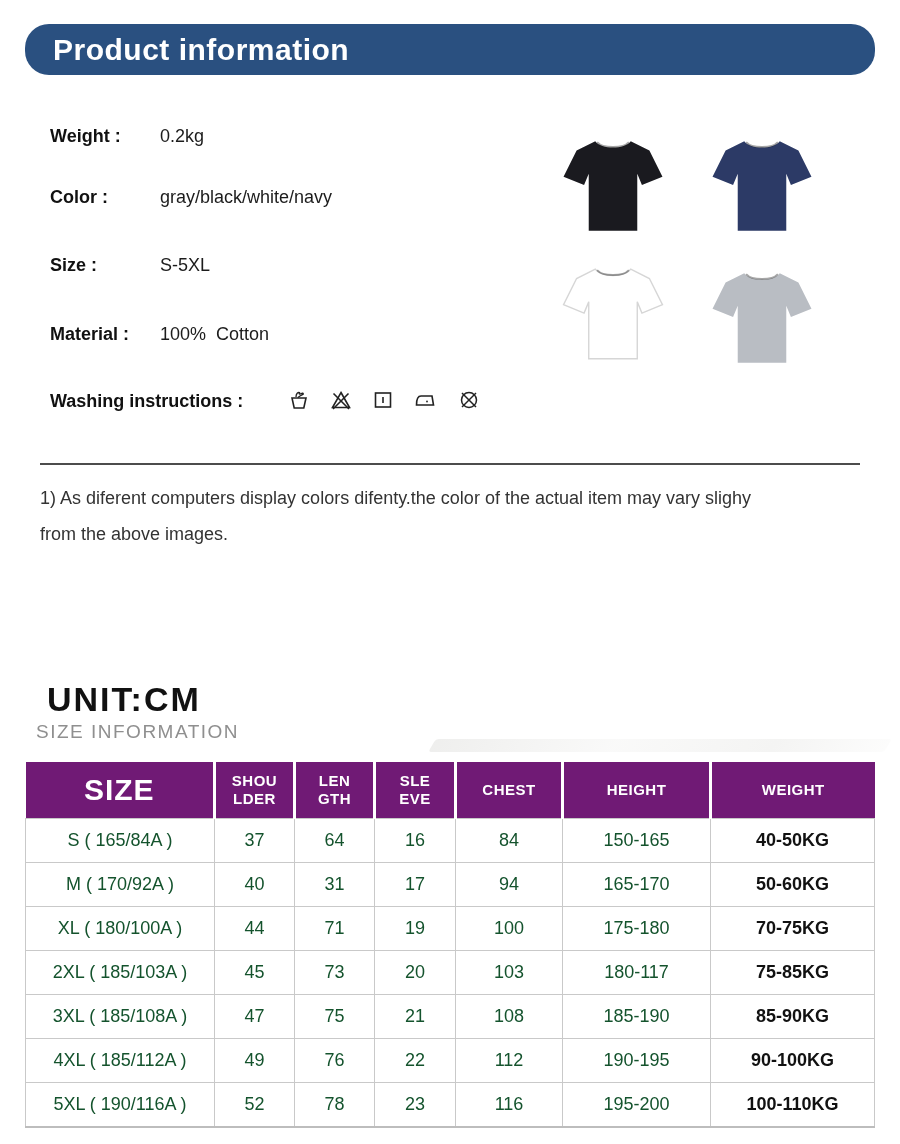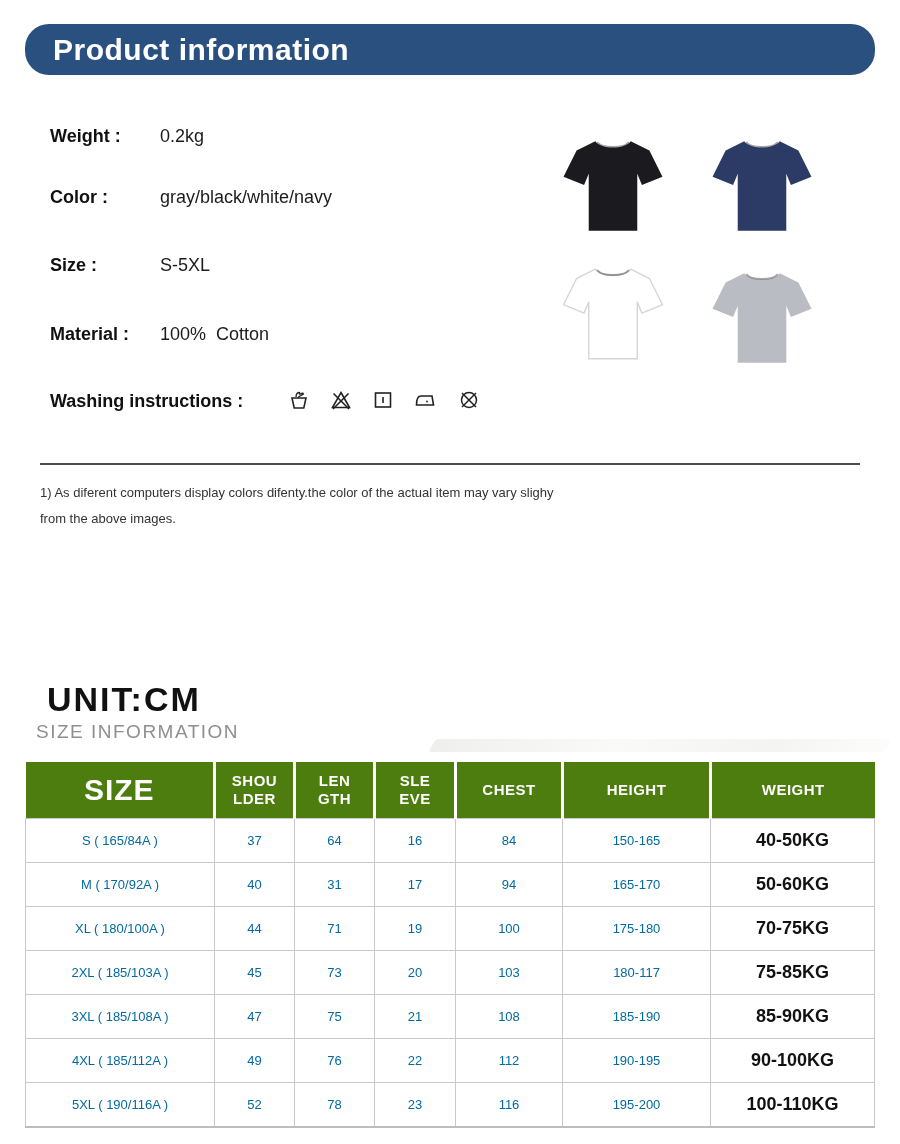--- a/index.html
+++ b/index.html
@@ -20,42 +20,42 @@
   .spec-row{position:absolute;left:0;top:0;width:560px;height:30px;}
   .spec-label{position:absolute;left:50px;font-size:18px;font-weight:bold;color:#111;white-space:pre;}
   .spec-value{position:absolute;left:160px;font-size:18px;color:#1c1c1c;white-space:pre;}
   .wash-icons{position:absolute;left:287px;top:-3px;display:flex;gap:18px;align-items:center;}
   .wash-icons svg{display:block;}
   
   .shirt{position:absolute;width:112px;height:112px;}
   
   .divider{position:absolute;left:40px;top:463px;width:820px;height:2px;background:#4c4c4c;}
   .notes{position:absolute;left:40px;top:480px;width:828px;}
-  .note{font-size:13px;line-height:26px;color:#333;margin:0 0 5px 0;white-space:pre-wrap;}
+  .note{font-size:18px;line-height:36px;color:#333;margin:0 0 5px 0;white-space:pre-wrap;}
   
   .unit-title{position:absolute;left:47px;top:680px;font-size:34px;font-weight:bold;color:#111;letter-spacing:2px;margin:0;}
   .unit-sub{position:absolute;left:36px;top:721px;font-size:19px;color:#8f8f8f;letter-spacing:1.5px;margin:0;}
   .watermark-streak{position:absolute;left:432px;top:739px;width:456px;height:13px;
     background:linear-gradient(90deg,rgba(190,190,185,.25),rgba(210,210,205,.12) 40%,rgba(200,200,195,.2) 75%,rgba(220,220,215,.08));
     transform:skewX(-30deg);border-radius:3px;}
   
   .size-table{
     position:absolute;left:25px;top:762px;width:849px;height:366px;
     border-collapse:collapse;table-layout:fixed;
   }
   .size-table thead th{
-    background:#4d7c0f;color:#fff;font-weight:bold;vertical-align:middle;
+    background:#701a75;color:#fff;font-weight:bold;vertical-align:middle;
     height:56px;padding:0;border-left:3px solid #fff;position:relative;
   }
   .size-table thead th:first-child{border-left:none;}
   .size-table thead th .h1line{display:block;font-size:15px;line-height:18px;letter-spacing:.5px;}
   .size-table thead th.size-th .h1line{font-size:30px;line-height:32px;letter-spacing:1px;}
   .size-table tbody td{
     height:38.7px;text-align:center;vertical-align:middle;
-    font-size:13px;color:#0369a1;padding:0;
+    font-size:18px;color:#14532d;padding:0;
     border:1px solid #c9c9c9;background:#fff;white-space:pre;
   }
   .size-table tbody td.wt{font-weight:bold;font-size:18px;color:#111;}
   .size-table{border-bottom:2px solid #bdbdbd;}
 </style>
 </head>
 <body>
 
 <div class="page">
 

